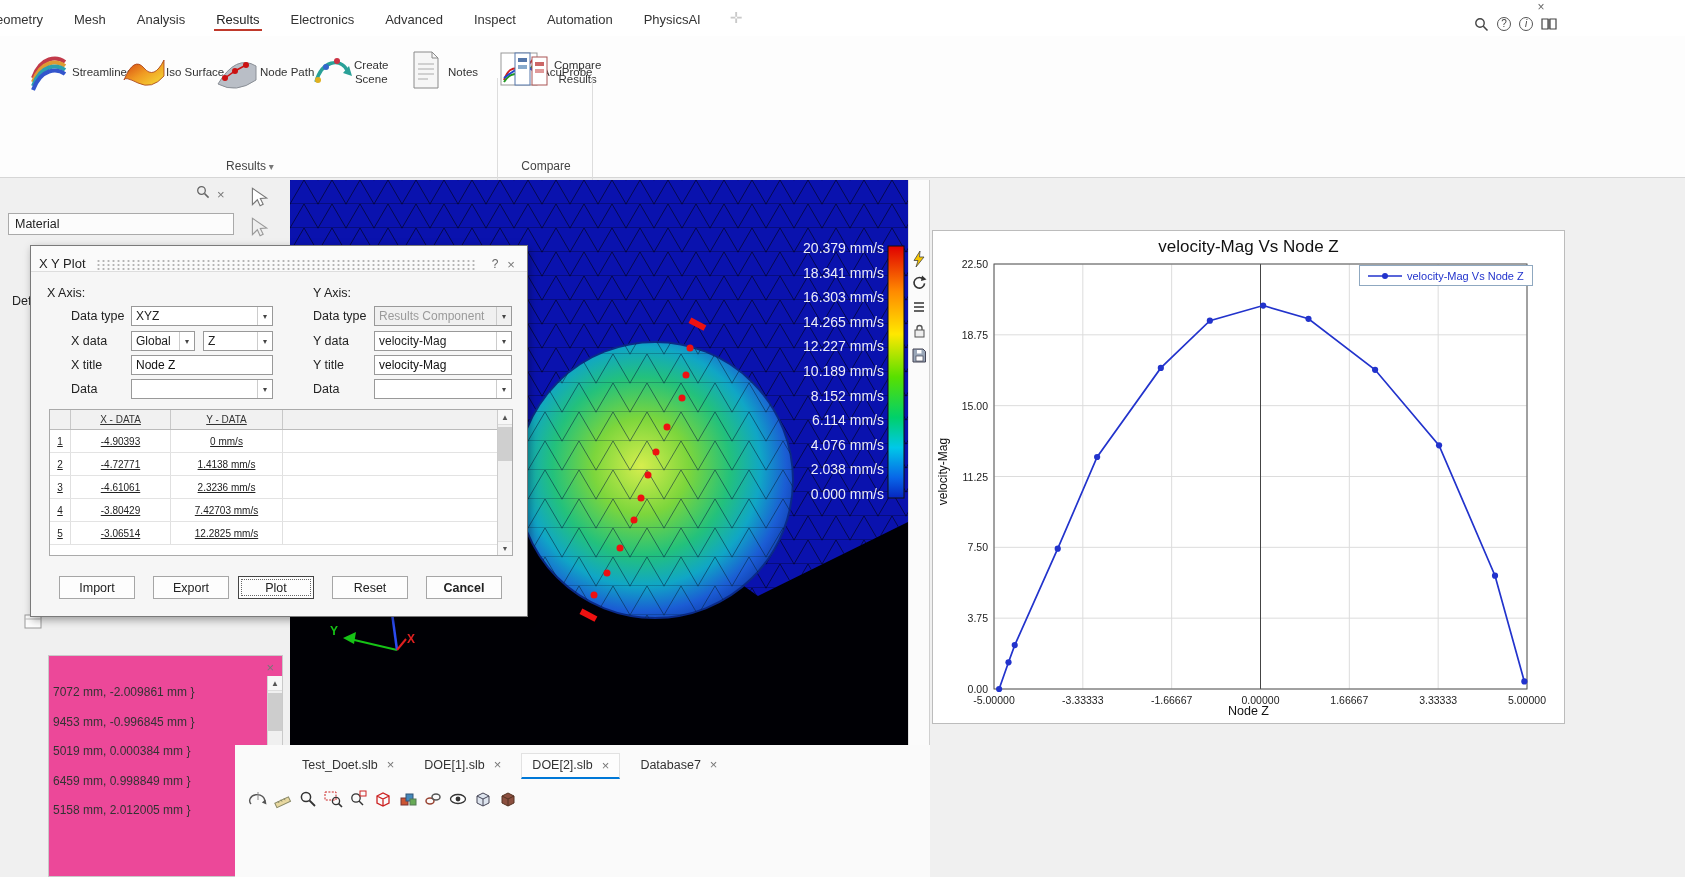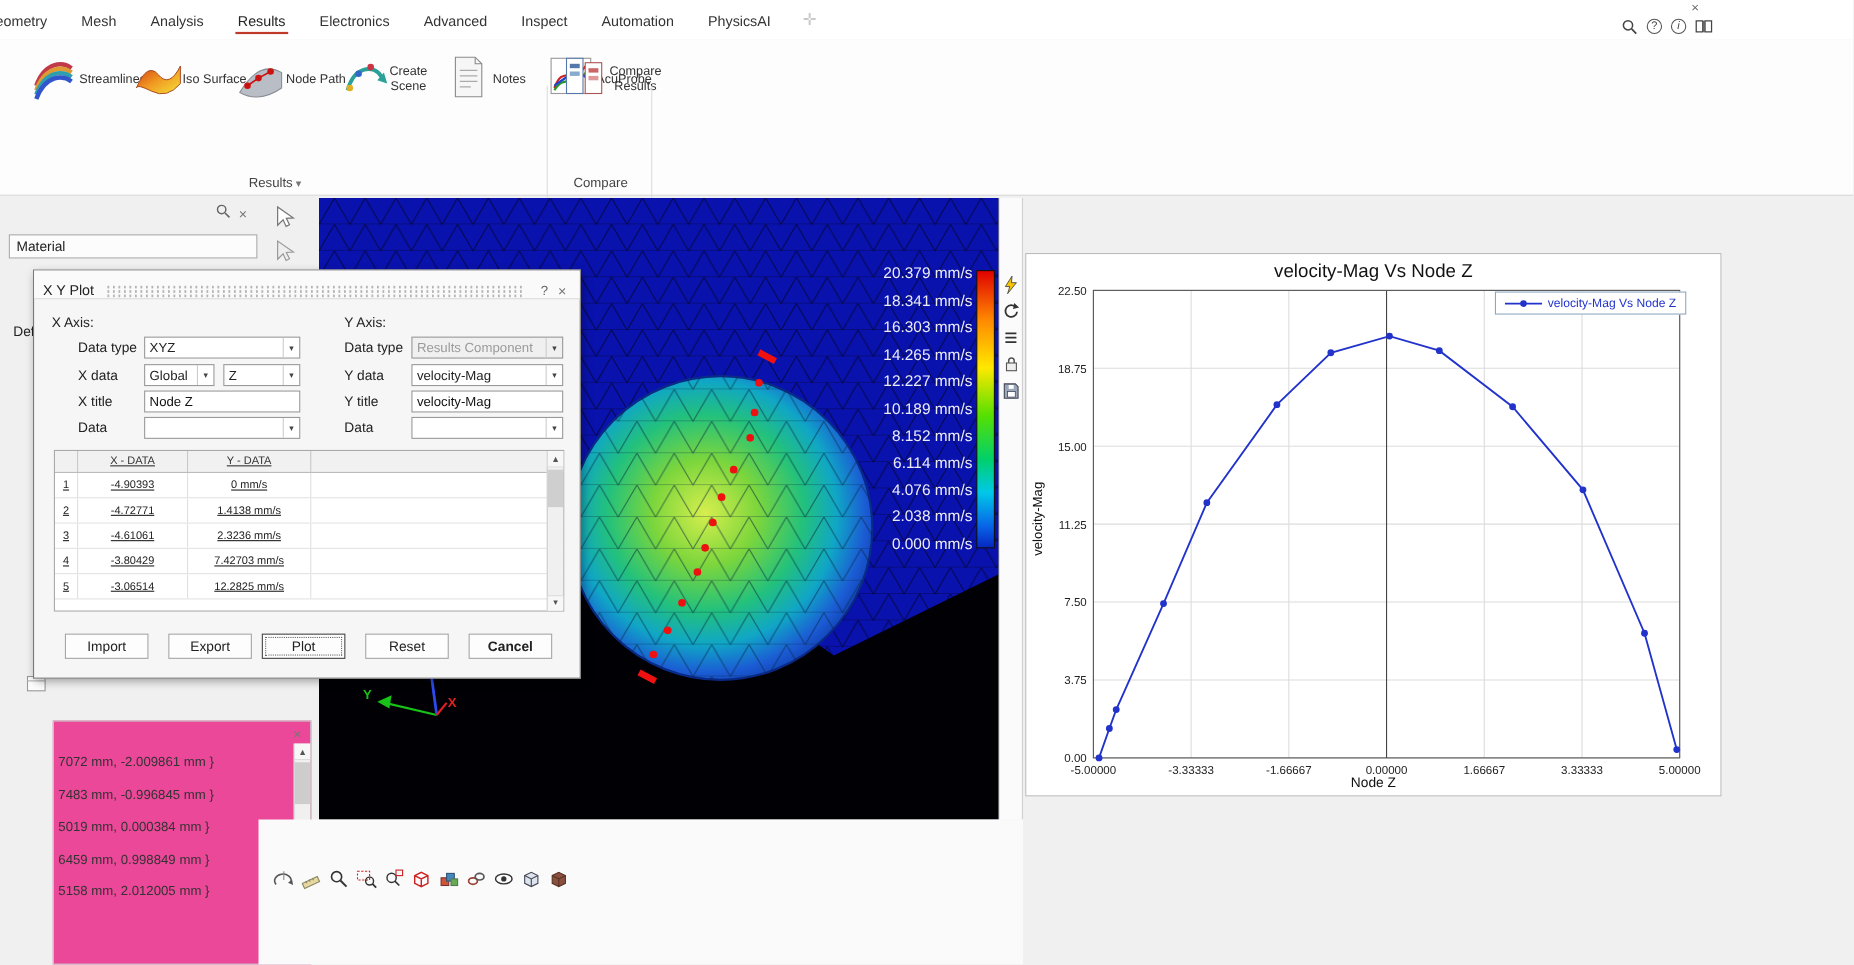--- a/index.html
+++ b/index.html
@@ -278,21 +278,21 @@
       <svg width="18" height="15" viewBox="0 0 18 15">
           <rect x="1" y="1" width="16" height="13" fill="#fdfdfd" stroke="#999"></rect>
           <line x1="1" y1="5" x2="17" y2="5" stroke="#bbb"></line>
         </svg>
     </span>
 
     <div class="coord-panel">
       <span class="close-x coord-close"></span>
       <div class="clist">
         <div class="citem">7072 mm, -2.009861 mm }</div>
-        <div class="citem">7483 mm, -0.996845 mm }</div>
+        <div class="citem">9453 mm, -0.996845 mm }</div>
         <div class="citem">5019 mm, 0.000384 mm }</div>
         <div class="citem">6459 mm, 0.998849 mm }</div>
         <div class="citem">5158 mm, 2.012005 mm }</div>
       </div>
       <div class="clist-scroll">
         <div class="sc-up"></div>
         <div class="sc-thumb"></div>
       </div>
     </div>
   </div>
@@ -456,20 +456,38 @@
             <circle cx="17" cy="5" r="3" fill="#2233cc"></circle>
           </svg>
         <span>velocity-Mag Vs Node Z</span>
       </div>
       <div class="chart-xlabel">Node Z</div>
       <div class="chart-ylabel">velocity-Mag</div>
     </div>
   </div>
 
   <div class="center-bottom">
+    <div class="doc-tabs">
+      <div class="dtab">
+        <span>Test_Doet.slb</span>
+        <span class="close-x"></span>
+      </div>
+      <div class="dtab">
+        <span>DOE[1].slb</span>
+        <span class="close-x"></span>
+      </div>
+      <div class="dtab active">
+        <span>DOE[2].slb</span>
+        <span class="close-x"></span>
+      </div>
+      <div class="dtab">
+        <span>Database7</span>
+        <span class="close-x"></span>
+      </div>
+    </div>
     <div class="view-toolbar">
       <span class="vtb-ic"><svg width="20" height="20" viewBox="0 0 20 20">
             <path d="M3 15 A7.5 6 0 1 1 16.5 13" fill="none" stroke="#555" stroke-width="1.4"></path>
             <polygon points="17.5,10.5 18.5,15.5 13.8,13.6" fill="#555"></polygon>
             <line x1="10" y1="3" x2="10" y2="11" stroke="#888"></line>
           </svg></span>
       <span class="vtb-ic"><svg width="20" height="20" viewBox="0 0 20 20">
             <rect x="2" y="11" width="15" height="5" transform="rotate(-25 9 13)" fill="#e8d8a0" stroke="#886"></rect>
             <path d="M5 12 l1 2 M8 10.6 l1 2 M11 9.2 l1 2" stroke="#886"></path>
           </svg></span>

